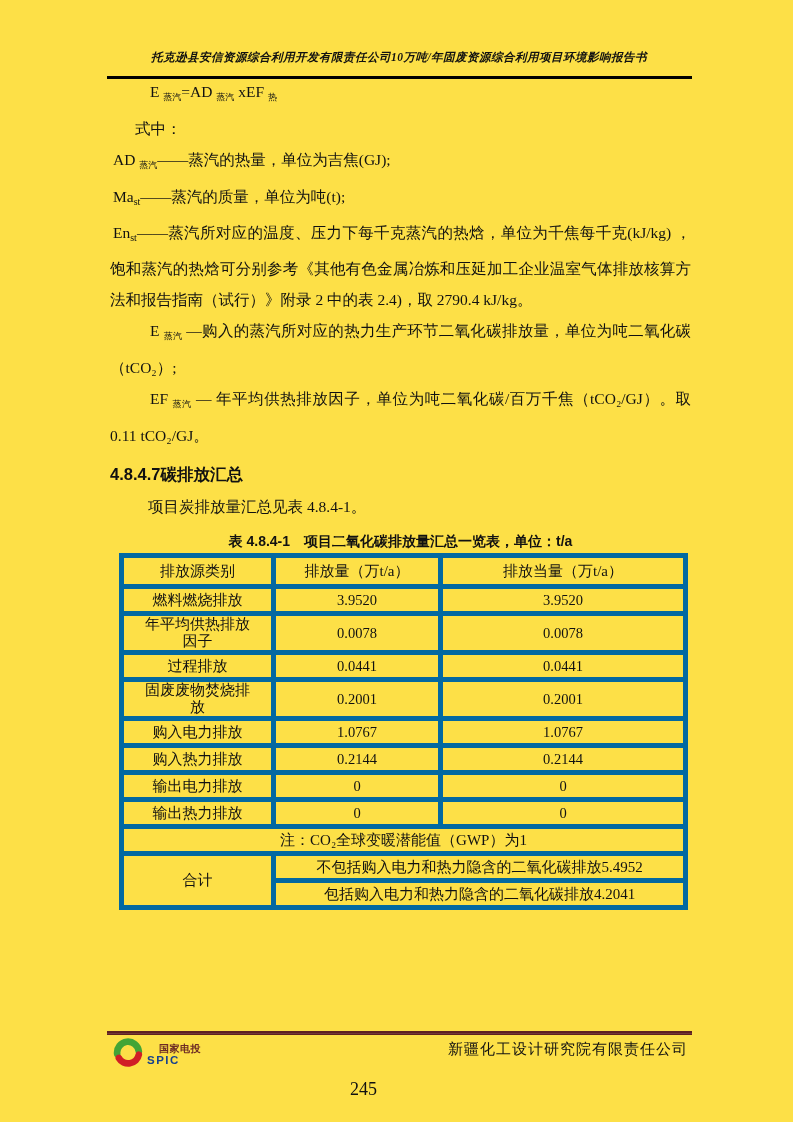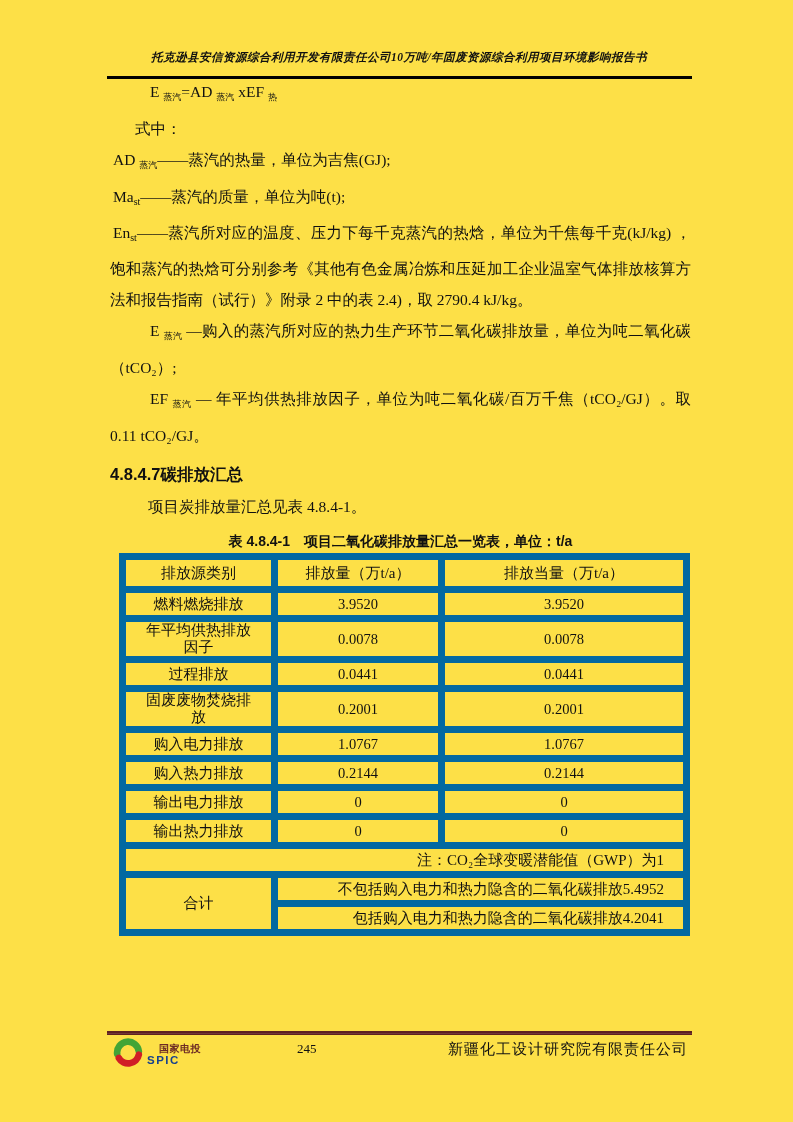--- a/index.html
+++ b/index.html
@@ -55,30 +55,30 @@
     font-weight:bold; font-size:14px; line-height:19px;
   }
   table.emission {
     margin-top:2px; margin-left:9px;
     width:564px;
     border-collapse:collapse;
     border:2px solid #000;
     table-layout:fixed;
   }
   table.emission td {
-    border:7px solid #0369a1;
+    border:5px solid #0369a1;
     text-align:center; vertical-align:middle;
     padding:0 19px;
     font-size:14.5px; line-height:17px;
     height:22px;
   }
   table.emission tr.hdr td { height:26px; font-size:15px; }
   table.emission td.src { font-size:15px; }
   table.emission td.note-cell,
-  table.emission td.total-text { font-size:15px;text-align:right; }
+  table.emission td.total-text { font-size:15px; }
 
   
   .footer-rule {
     position:absolute; top:1031px; left:107px; width:585px; height:4px;
     background:linear-gradient(to bottom,#5f2120 0%,#5f2120 38%,#c59c9c 46%,#c59c9c 56%,#5f2120 64%,#5f2120 100%);
   }
   .footer-logo {
     position:absolute; top:1038px; left:113px;
     display:flex; align-items:center; gap:4px;
   }
@@ -86,22 +86,22 @@
   .logo-cn {
     font-family:"Liberation Sans","DejaVu Sans",sans-serif;
     font-size:10px; font-weight:bold; color:#6d2b25; letter-spacing:0.5px;margin-left:12px;
   }
   .logo-en {
     font-family:"Liberation Sans","DejaVu Sans",sans-serif;
     font-size:11.5px; font-weight:bold; color:#16418e; letter-spacing:1.5px;
     margin-top:1px;
   }
   .page-number {
-    position:absolute; top:1041px; left:297px; width:80px;
-    text-align:left; font-size:13px;
+    position:absolute; top:1079px; left:297px; width:80px;
+    text-align:right; font-size:18px;
   }
   .footer-company {
     position:absolute; top:1040px; right:105px;
     font-size:15px; letter-spacing:1px;
   }
 </style>
 </head>
 <body>
 
 <div class="page">

